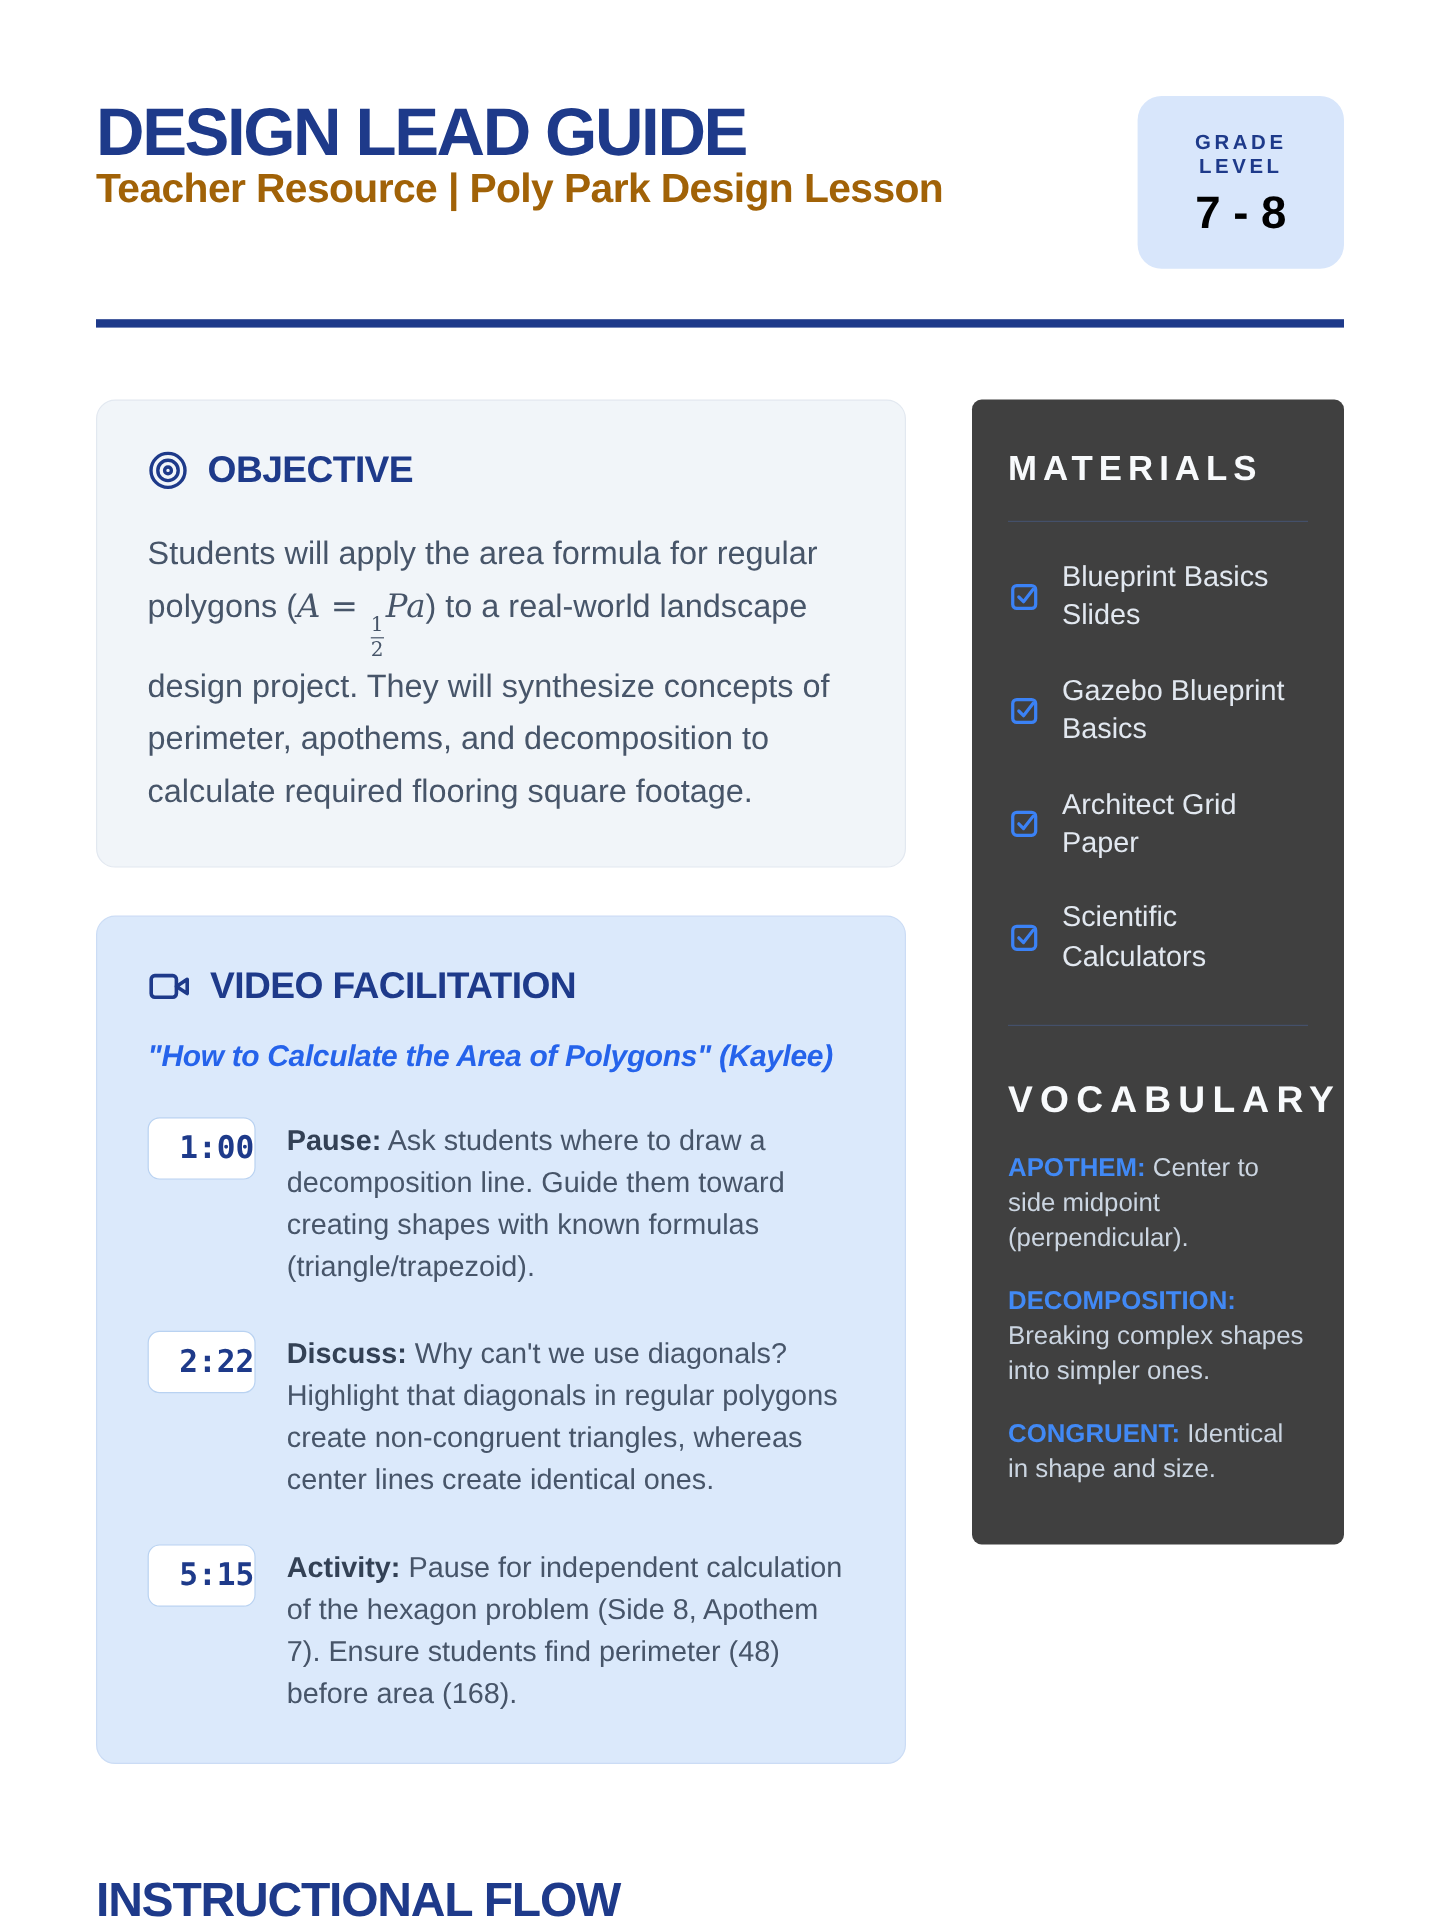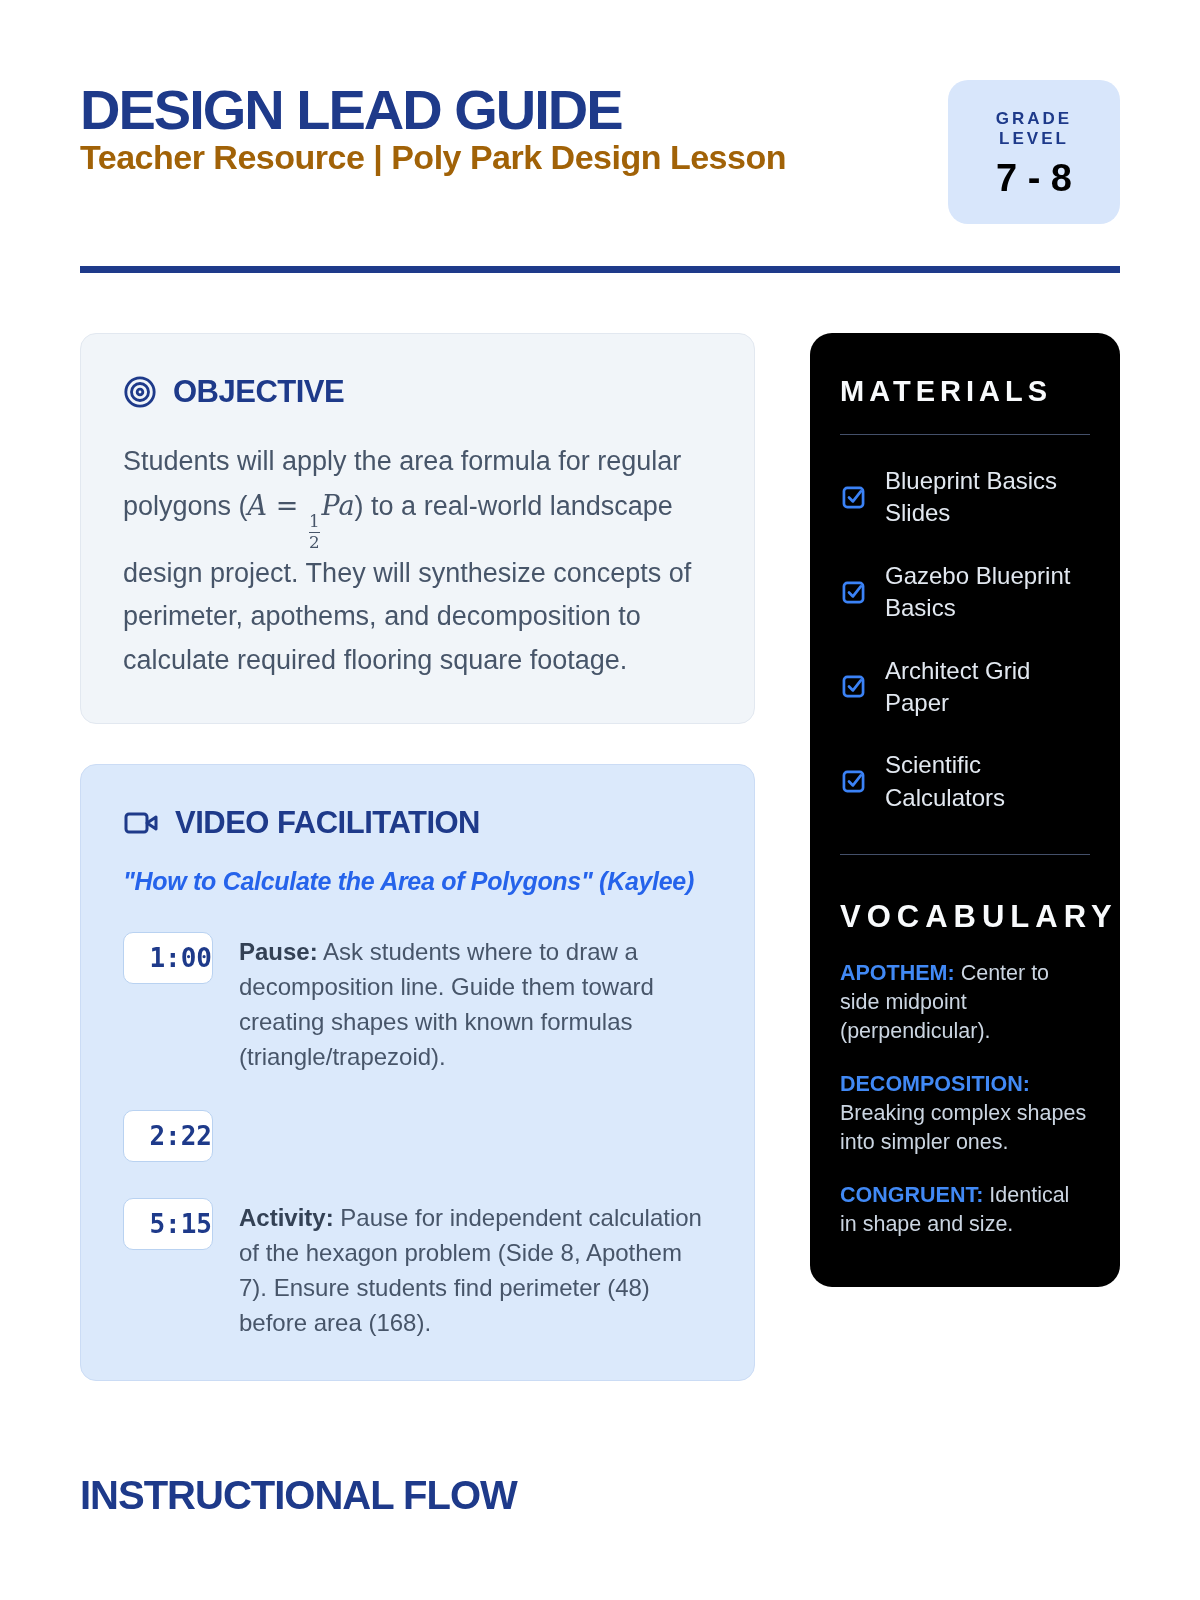--- a/index.html
+++ b/index.html
@@ -57,21 +57,21 @@
   .video-entry { display: flex; gap: 26px; margin-top: 36px; align-items: flex-start; }
   .time-chip {
     flex: 0 0 90px; background: #ffffff; border: 1.5px solid #b9d2f1; border-radius: 10px;
     font-family: "DejaVu Sans Mono", monospace; font-weight: bold; font-size: 26px;
     color: #1e3a8a; text-align: right; padding: 10px 0;
   }
   .video-entry p { font-size: 24px; line-height: 1.46; color: #475569; margin-top: 2px; }
   .video-entry p strong { color: #334155; }
 
   
-  .sidebar { background: #000000; border-radius: 22px; padding: 42px 30px 48px; color: #e2e8f0; }
+  .sidebar { background: #404040; border-radius: 8px; padding: 42px 30px 48px; color: #e2e8f0; }
   .sidebar h2 { color: #f8fafc; font-size: 29px; font-weight: bold; letter-spacing: 5px; }
   .sidebar .divider { border: none; height: 1px; background: #44506a; margin: 26px 0 6px; }
   .materials-list { list-style: none; margin-top: 14px; }
   .materials-list li { display: flex; align-items: center; gap: 18px; margin-top: 30px; }
   .materials-list li svg { flex: 0 0 auto; }
   .materials-list li span { font-size: 24px; line-height: 1.35; color: #e2e8f0; }
   .vocab-heading { margin-top: 44px; letter-spacing: 6px !important; font-size: 31px !important; }
   .vocab-entry { margin-top: 24px; font-size: 21.5px; line-height: 1.35; color: #cbd5e1; }
   .vocab-entry strong { color: #4189f5; }
 
@@ -125,20 +125,21 @@
         </div>
         <div class="video-subtitle">"How to Calculate the Area of Polygons" (Kaylee)</div>
 
         <div class="video-entry">
           <div class="time-chip">1:00</div>
           <p><strong>Pause:</strong><span> Ask students where to draw a decomposition line. Guide them toward creating shapes with known formulas (triangle/trapezoid).</span></p>
         </div>
 
         <div class="video-entry">
           <div class="time-chip">2:22</div>
+          <p><strong>Discuss:</strong><span> Why can't we use diagonals? Highlight that diagonals in regular polygons create non-congruent triangles, whereas center lines create identical ones.</span></p>
         </div>
 
         <div class="video-entry">
           <div class="time-chip">5:15</div>
           <p><strong>Activity:</strong><span> Pause for independent calculation of the hexagon problem (Side 8, Apothem 7). Ensure students find perimeter (48) before area (168).</span></p>
         </div>
       </section>
     </div>
 
     <aside class="sidebar">

